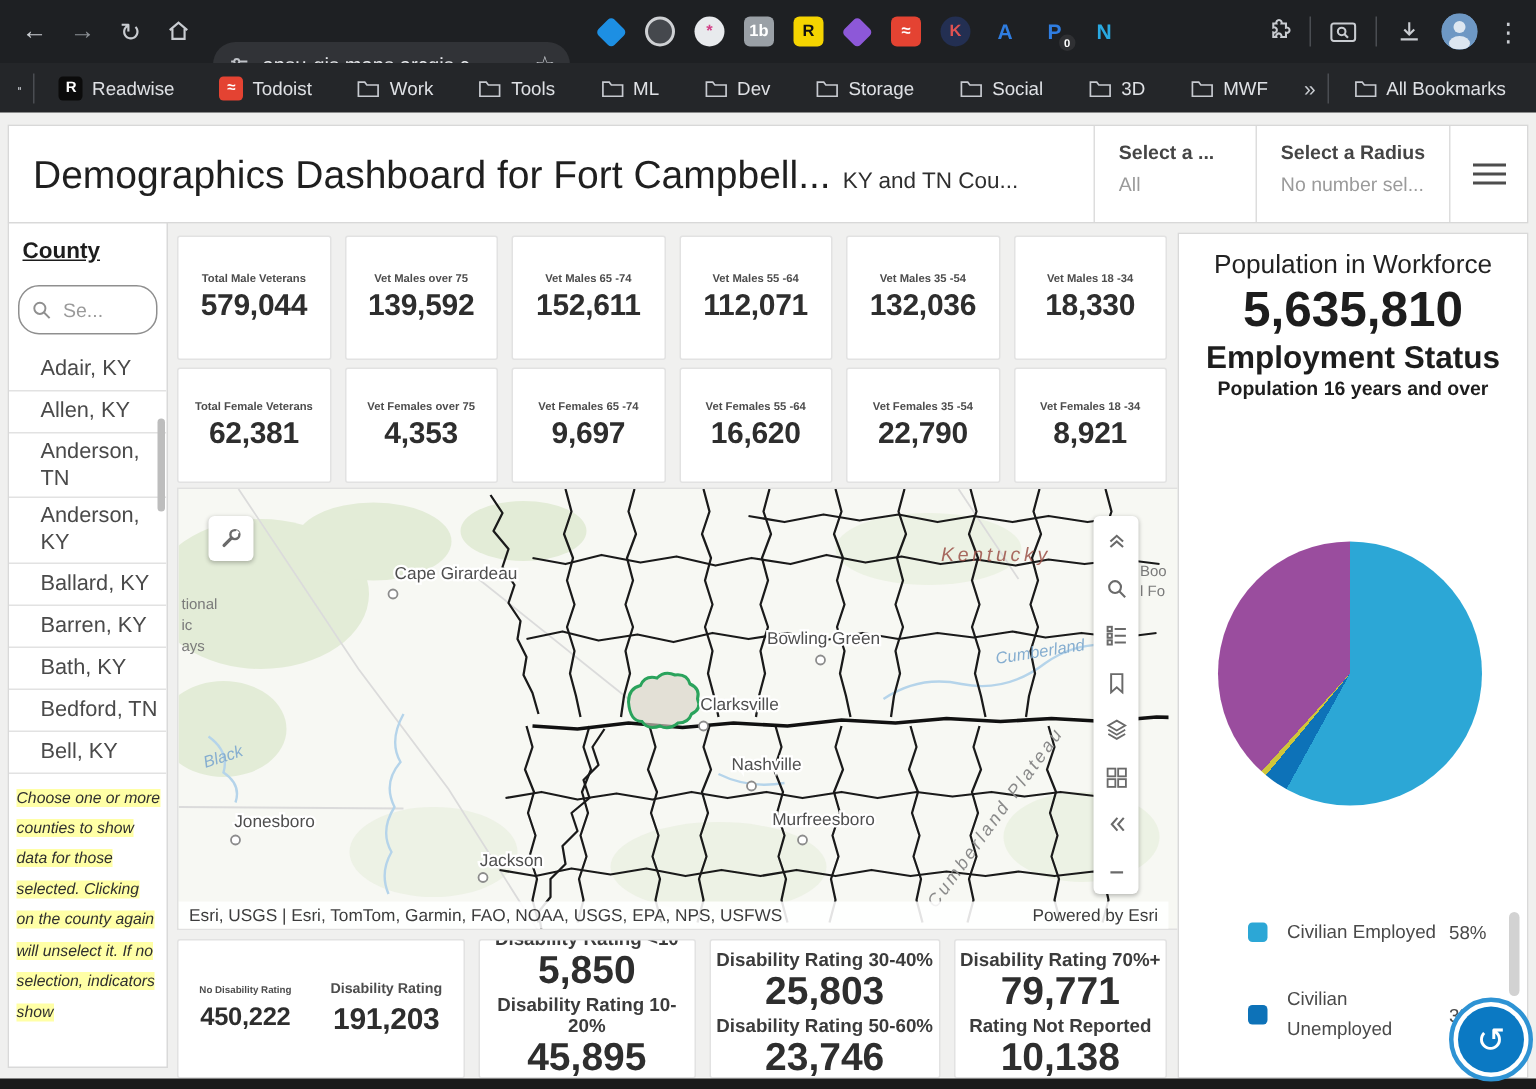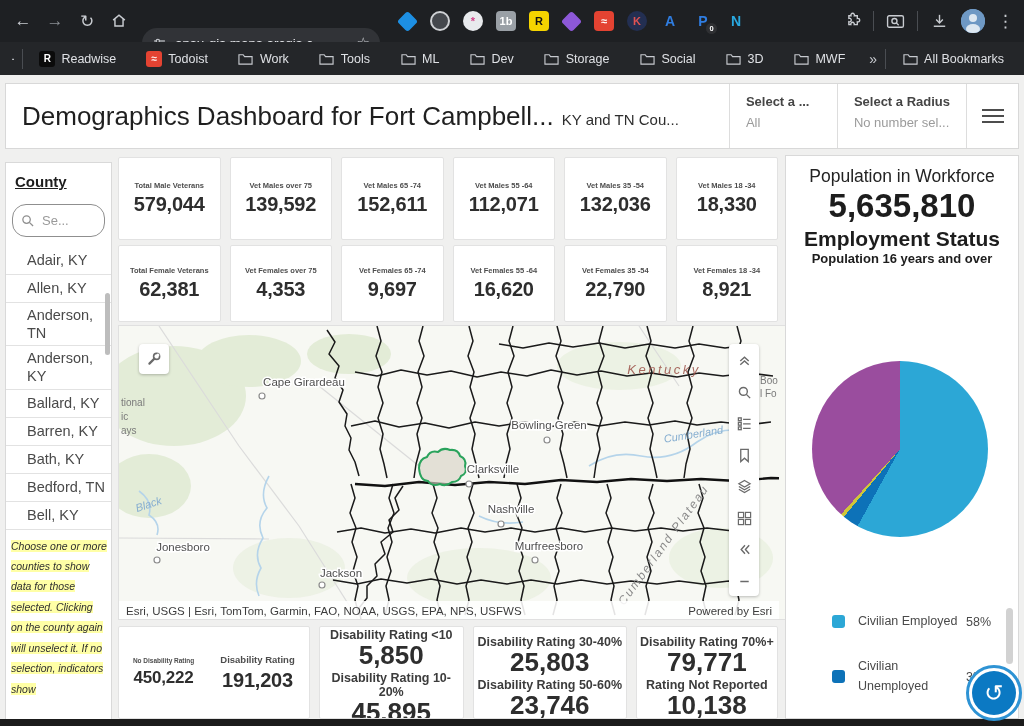--- a/index.html
+++ b/index.html
@@ -35,40 +35,40 @@
   .dh-titlewrap { flex:1; padding-left:16px; display:flex; align-items:baseline; gap:8px; overflow:hidden; white-space:nowrap; }
   .dh-title { font-size:26px; color:#1f1f1f; }
   .dh-sub { font-size:15px; color:#2e2e2e; }
   .dh-selector { border-left:1px solid #ddd; height:100%; padding:10px 16px 0 16px; min-width:108px; }
   .dh-selector .lab { font-size:13px; font-weight:bold; color:#454545; margin-bottom:6px; white-space:nowrap; }
   .dh-selector .val { font-size:13px; color:#9b9b9b; white-space:nowrap; }
   .dh-menu { border-left:1px solid #ddd; height:100%; width:52px; display:flex; flex-direction:column; justify-content:center; align-items:center; gap:4px; }
   .dh-menu i { display:block; width:22px; height:2px; background:#4d4d4d; }
 
   
-  .sidebar { position:absolute; left:5px; top:162px; width:107px; height:564px; background:#fff; border:1px solid #d9d9d9; overflow:hidden; }
+  .sidebar { position:absolute; left:5px; top:148px; width:107px; height:564px; background:#fff; border:1px solid #d9d9d9; overflow:hidden; }
   .sb-head { font-size:15px; font-weight:bold; color:#1d1d1d; text-decoration:underline; margin:10px 0 0 9px; }
   .sb-search { margin:14px 6px 10px 6px; height:33px; border:1px solid #8f8f8f; border-radius:14px; display:flex; align-items:center; padding:0 8px; gap:8px; background:#fff; }
   .sb-search input { border:none; outline:none; width:50px; font-size:13px; color:#333; font-family:"Liberation Sans",sans-serif; }
   .sb-search input::placeholder { color:#9a9a9a; }
   .county-row { min-height:28px; display:flex; align-items:center; border-bottom:1px solid #e2e2e2; font-size:14.5px; color:#4a4a4a; padding:3px 4px 3px 21px; line-height:1.25; }
   .sb-scroll { position:absolute; right:1px; top:130px; width:5px; height:62px; background:#bdbdbd; border-radius:3px; }
   .sb-note { font-style:italic; font-size:10.5px; line-height:1.95; color:#2f2f2f; padding:6px 4px 0 5px; }
   .sb-note span { background:#ffffa6; }
 
   
   .cards-row { position:absolute; left:118px; width:660px; display:flex; gap:9px; }
   #row1 { top:157px; height:83px; }
   #row2 { top:245px; height:77px; }
   .stat-card { flex:1; background:#fff; border:1px solid #e2e2e2; border-radius:2px; display:flex; flex-direction:column; align-items:center; justify-content:center; text-align:center; overflow:hidden; }
   .stat-label { font-size:7.5px; font-weight:bold; color:#4d4d4d; margin-bottom:3px; }
   .stat-value { font-size:20px; font-weight:bold; color:#2e2e2e; letter-spacing:-0.2px; }
 
   #bottom-row { position:absolute; left:118px; top:626px; width:660px; height:93px; display:grid; grid-template-columns:1.32fr 1fr 1.06fr 0.98fr; gap:9px; }
-  #bottom-row .stat-card { justify-content:center; padding-top:7px; }
+  #bottom-row .stat-card { justify-content:flex-end; padding-top:7px; }
   .pair-h { flex-direction:row !important; justify-content:center !important; align-items:center !important; gap:26px; padding-top:0 !important; }
   .h-stat .stat-label { margin-bottom:4px; }
   .h-stat.small .stat-label { font-size:6.5px; }
   .h-stat.small .stat-value { font-size:17px; }
   .h-stat.big .stat-label { font-size:9.5px; }
   .h-stat.big .stat-value { font-size:20px; }
   .pair-v .bl { font-size:12.5px; font-weight:bold; color:#3c3c3c; margin-top:2px; }
   .pair-v .bv { font-size:26px; font-weight:bold; color:#2e2e2e; line-height:1.05; }
 
   

